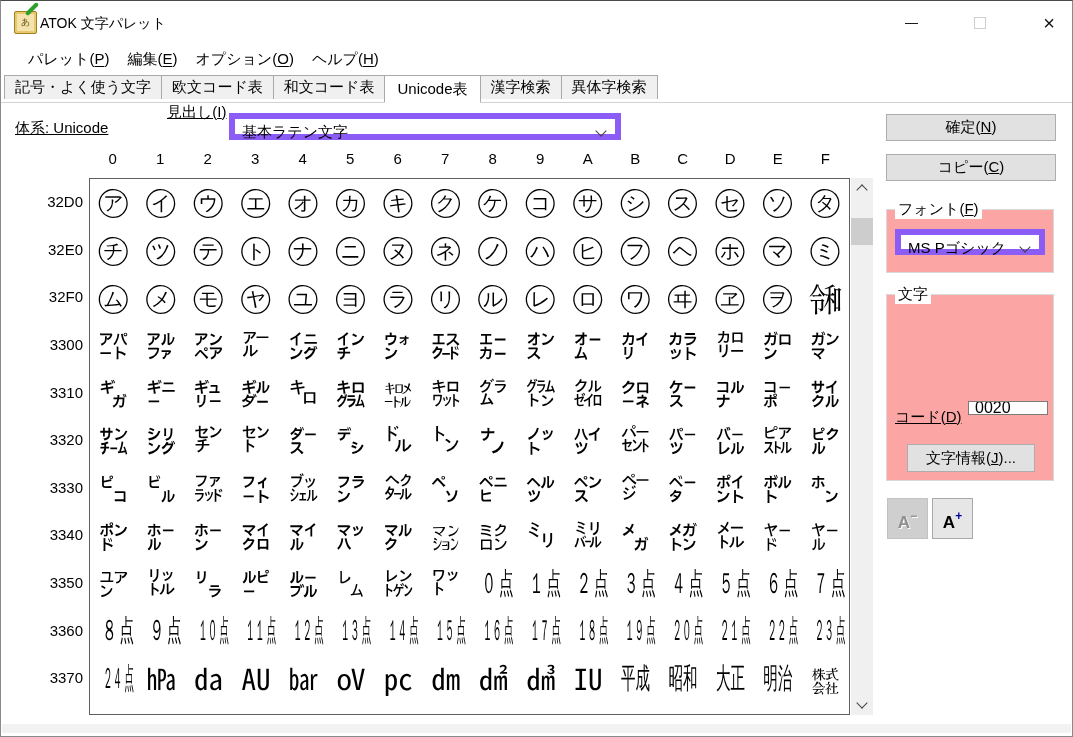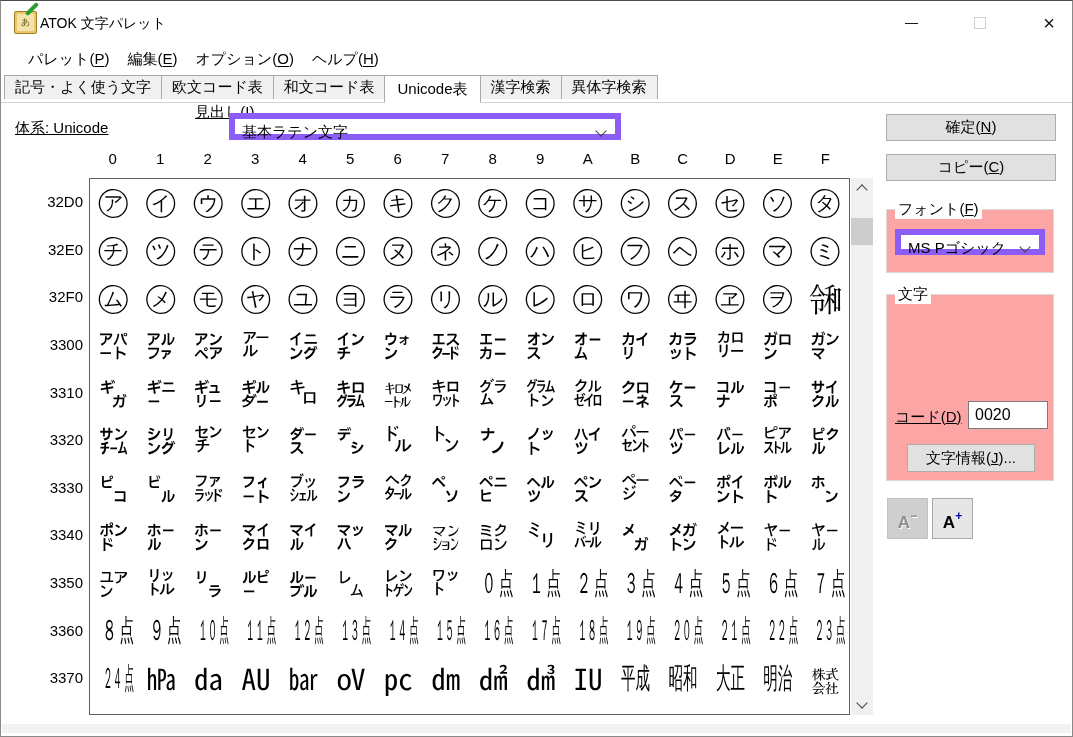--- a/index.html
+++ b/index.html
@@ -123,42 +123,42 @@
   <div class="tabbar" id="tabbar">
       <span class="tab">記号・よく使う文字</span>
       <span class="tab">欧文コード表</span>
       <span class="tab">和文コード表</span>
       <span class="tab active">Unicode表</span>
       <span class="tab">漢字検索</span>
       <span class="tab">異体字検索</span>
     </div>
 
   <div class="lbl" style="left:14px; top:118px;">体系: Unicode</div>
-  <div class="lbl" style="left:166px; top:102px;margin-left:28px;">見出し(<u>I</u>)</div>
+  <div class="lbl" style="left:166px; top:102px;">見出し(<u>I</u>)</div>
   <div class="combo" style="left:228px; top:112px; width:392px; height:27px;">
     <span>基本ラテン文字</span>
     <span class="chev"></span>
   </div>
 
   <button class="btn" style="left:885px; top:113px; width:170px; height:27px;">確定(<u>N</u>)</button>
   <button class="btn" style="left:885px; top:153px; width:170px; height:27px;">コピー(<u>C</u>)</button>
 
   <div class="group" style="left:885px; top:208px; width:168px; height:64px;">
     <span class="group-label">フォント(<u>F</u>)</span>
     <div class="combo" style="left:8px; top:19px; width:150px; height:26px;">
       <span>MS Pゴシック</span>
       <span class="chev"></span>
     </div>
   </div>
 
   <div class="group" style="left:885px; top:293px; width:168px; height:187px;">
     <span class="group-label">文字</span>
     <div style="position:absolute; left:8px; top:12px; width:150px; height:85px;"></div>
     <div class="lbl" style="left:8px; top:113px;">コード(<u>D</u>)</div>
-    <input class="code-input" style="left: 81px; top: 106px; width: 80px; height: 28px;" value="0020">
+    <input class="code-input" style="left: 81px; top: 106px; width: 80px; height: 14px;" value="0020">
     <button class="btn" style="left:20px; top:149px; width:128px; height:28px;">文字情報(<u>J</u>)...</button>
   </div>
 
   <div class="azbtn az-minus" style="left:886px; top:497px;">
     <b>A</b><sup>−</sup>
   </div>
   <div class="azbtn az-plus" style="left:931px; top:497px;">
     <b>A</b><sup>+</sup>
   </div>
 

